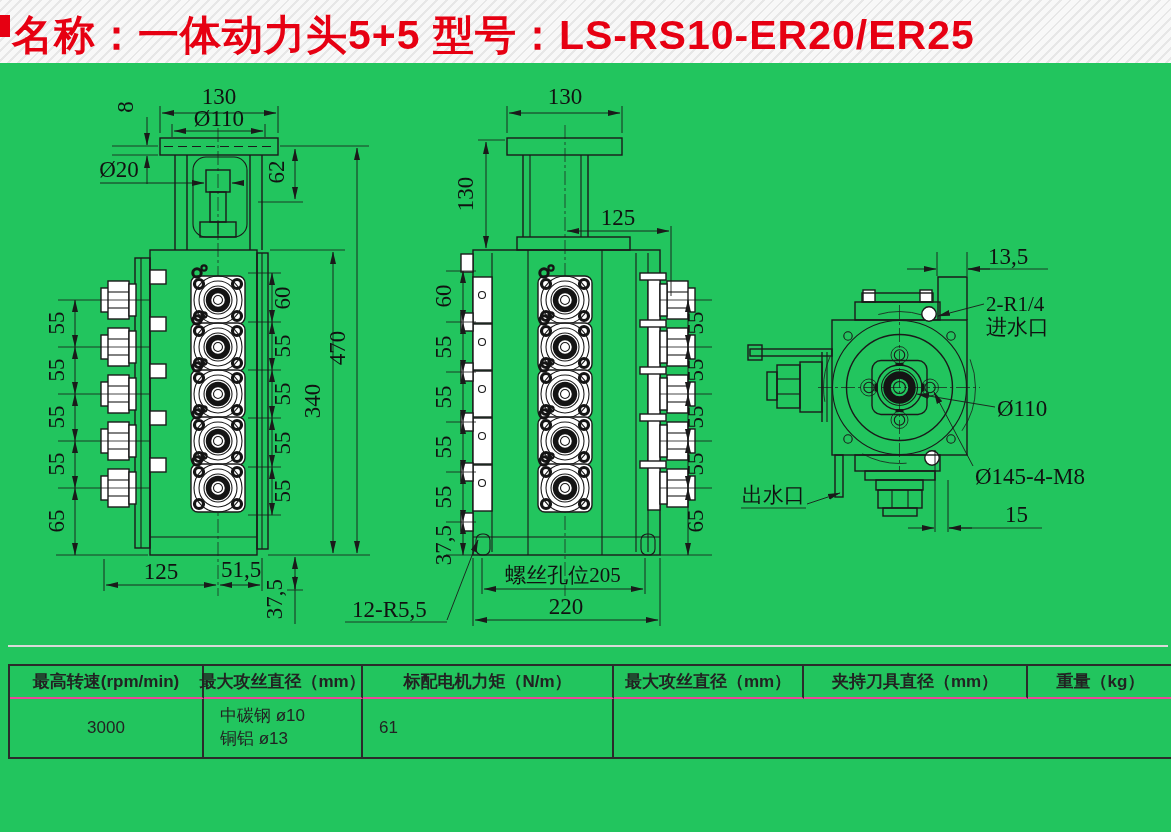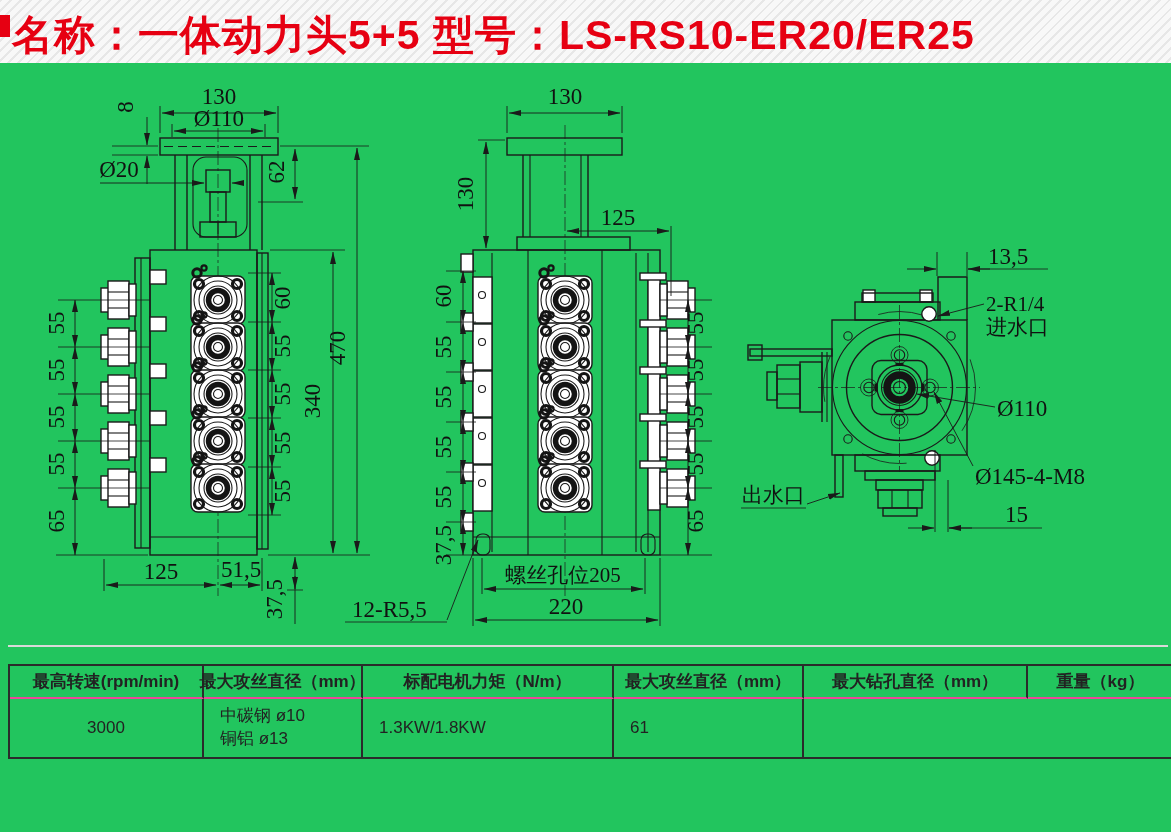--- a/index.html
+++ b/index.html
@@ -413,24 +413,23 @@
     </g>
   </svg>
 
   <div class="sep"></div>
 
   <div id="spec">
     <div class="c h">最高转速(rpm/min)</div>
     <div class="c h">最大攻丝直径（mm）</div>
     <div class="c h">标配电机力矩（N/m）</div>
     <div class="c h">最大攻丝直径（mm）</div>
-    <div class="c h">最大钻孔直径（mm）</div>
+    <div class="c h">夹持刀具直径（mm）</div>
     <div class="c h">重量（kg）</div>
 
     <div class="c vc">3000</div>
     <div class="c v two">
       <span>中碳钢 ø10</span>
       <span>铜铝 ø13</span>
     </div>
-    <div class="c v">1.3KW/1.8KW</div>
     <div class="c v">61</div>
   </div>
 </div>
 
 </body></html>

